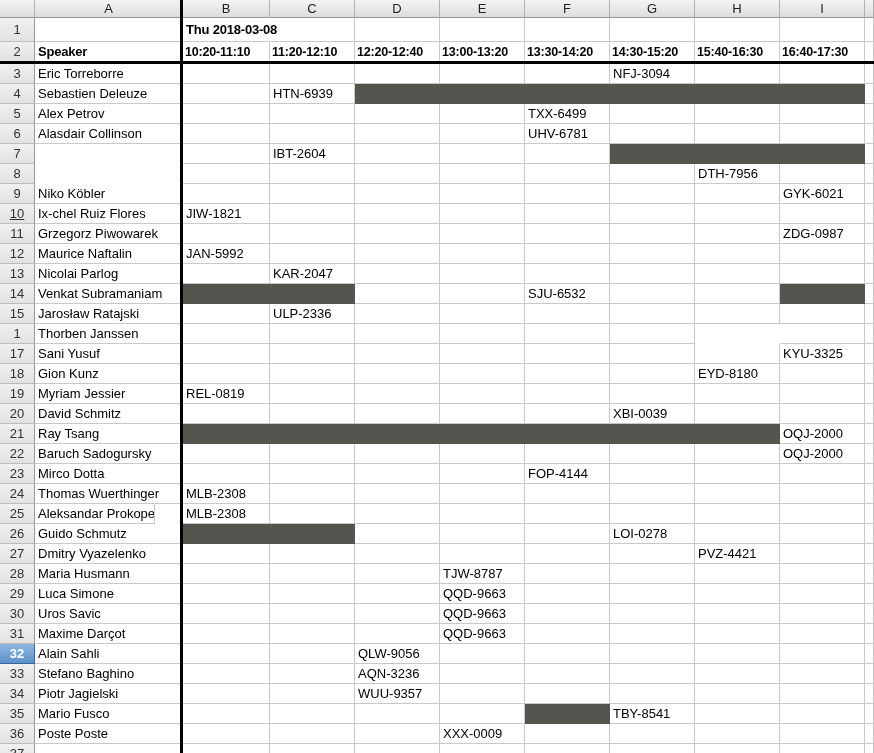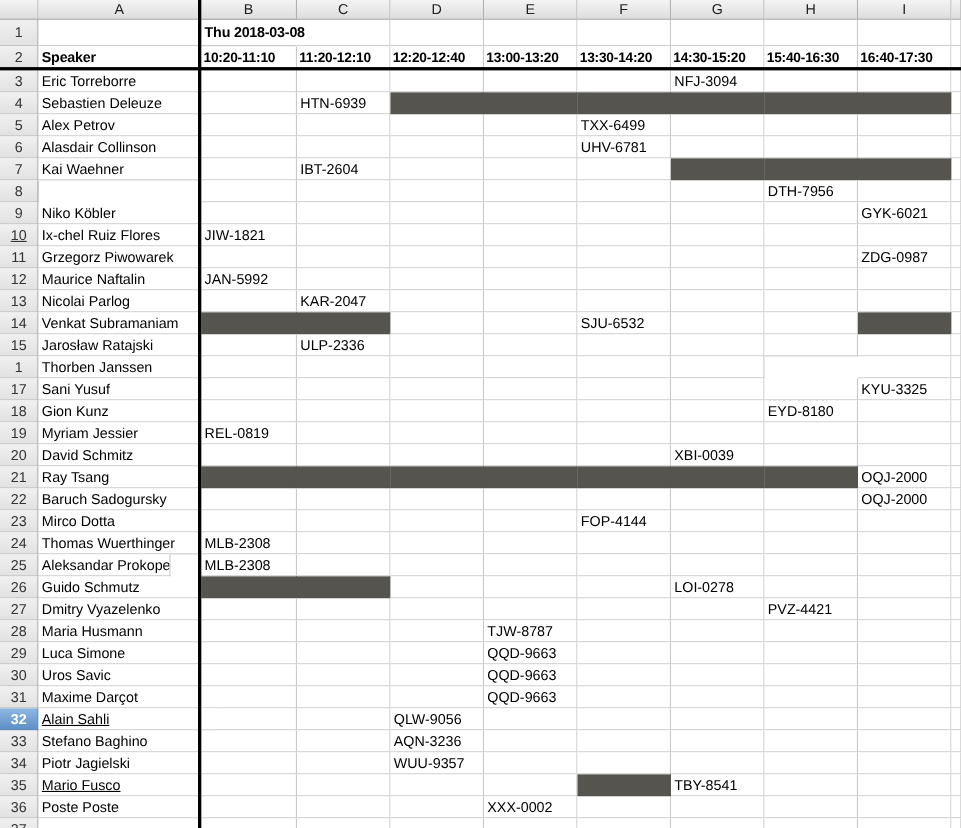--- a/index.html
+++ b/index.html
@@ -139,21 +139,20 @@
     <div class="cell" style="left: 35px; top: 124px; width: 148px; height: 20px;">Alasdair Collinson</div>
     <div class="cell" style="left: 183px; top: 124px; width: 87px; height: 20px;"></div>
     <div class="cell" style="left: 270px; top: 124px; width: 85px; height: 20px;"></div>
     <div class="cell" style="left: 355px; top: 124px; width: 85px; height: 20px;"></div>
     <div class="cell" style="left: 440px; top: 124px; width: 85px; height: 20px;"></div>
     <div class="cell" style="left: 525px; top: 124px; width: 85px; height: 20px;">UHV-6781</div>
     <div class="cell" style="left: 610px; top: 124px; width: 85px; height: 20px;"></div>
     <div class="cell" style="left: 695px; top: 124px; width: 85px; height: 20px;"></div>
     <div class="cell" style="left: 780px; top: 124px; width: 85px; height: 20px;"></div>
     <div class="cell" style="left: 865px; top: 124px; width: 9px; height: 20px;"></div>
-    <div class="cell" style="left: 35px; top: 144px; width: 148px; height: 20px;">Kai Waehner</div>
     <div class="cell" style="left: 183px; top: 144px; width: 87px; height: 20px;"></div>
     <div class="cell" style="left: 270px; top: 144px; width: 85px; height: 20px;">IBT-2604</div>
     <div class="cell" style="left: 355px; top: 144px; width: 85px; height: 20px;"></div>
     <div class="cell" style="left: 440px; top: 144px; width: 85px; height: 20px;"></div>
     <div class="cell" style="left: 525px; top: 144px; width: 85px; height: 20px;"></div>
     <div class="cell filled" style="left: 610px; top: 144px; width: 85px; height: 20px;"></div>
     <div class="cell filled" style="left: 695px; top: 144px; width: 85px; height: 20px;"></div>
     <div class="cell filled" style="left: 780px; top: 144px; width: 85px; height: 20px;"></div>
     <div class="cell" style="left: 865px; top: 144px; width: 9px; height: 20px;"></div>
     <div class="cell" style="left: 183px; top: 164px; width: 87px; height: 20px;"></div>
@@ -388,21 +387,21 @@
     <div class="cell" style="left: 35px; top: 624px; width: 148px; height: 20px;">Maxime Darçot</div>
     <div class="cell" style="left: 183px; top: 624px; width: 87px; height: 20px;"></div>
     <div class="cell" style="left: 270px; top: 624px; width: 85px; height: 20px;"></div>
     <div class="cell" style="left: 355px; top: 624px; width: 85px; height: 20px;"></div>
     <div class="cell" style="left: 440px; top: 624px; width: 85px; height: 20px;">QQD-9663</div>
     <div class="cell" style="left: 525px; top: 624px; width: 85px; height: 20px;"></div>
     <div class="cell" style="left: 610px; top: 624px; width: 85px; height: 20px;"></div>
     <div class="cell" style="left: 695px; top: 624px; width: 85px; height: 20px;"></div>
     <div class="cell" style="left: 780px; top: 624px; width: 85px; height: 20px;"></div>
     <div class="cell" style="left: 865px; top: 624px; width: 9px; height: 20px;"></div>
-    <div class="cell" style="left: 35px; top: 644px; width: 164px; height: 20px; text-decoration: underline;">Alain Sahli</div>
+    <div class="cell" style="left: 35px; top: 644px; width: 164px; height: 20px;">Alain Sahli</div>
     <div class="cell" style="left: 183px; top: 644px; width: 87px; height: 20px;"></div>
     <div class="cell" style="left: 270px; top: 644px; width: 85px; height: 20px;"></div>
     <div class="cell" style="left: 355px; top: 644px; width: 85px; height: 20px;">QLW-9056</div>
     <div class="cell" style="left: 440px; top: 644px; width: 85px; height: 20px;"></div>
     <div class="cell" style="left: 525px; top: 644px; width: 85px; height: 20px;"></div>
     <div class="cell" style="left: 610px; top: 644px; width: 85px; height: 20px;"></div>
     <div class="cell" style="left: 695px; top: 644px; width: 85px; height: 20px;"></div>
     <div class="cell" style="left: 780px; top: 644px; width: 85px; height: 20px;"></div>
     <div class="cell" style="left: 865px; top: 644px; width: 9px; height: 20px;"></div>
     <div class="cell" style="left: 35px; top: 664px; width: 148px; height: 20px;">Stefano Baghino</div>
@@ -418,35 +417,35 @@
     <div class="cell" style="left: 35px; top: 684px; width: 148px; height: 20px;">Piotr Jagielski</div>
     <div class="cell" style="left: 183px; top: 684px; width: 87px; height: 20px;"></div>
     <div class="cell" style="left: 270px; top: 684px; width: 85px; height: 20px;"></div>
     <div class="cell" style="left: 355px; top: 684px; width: 85px; height: 20px;">WUU-9357</div>
     <div class="cell" style="left: 440px; top: 684px; width: 85px; height: 20px;"></div>
     <div class="cell" style="left: 525px; top: 684px; width: 85px; height: 20px;"></div>
     <div class="cell" style="left: 610px; top: 684px; width: 85px; height: 20px;"></div>
     <div class="cell" style="left: 695px; top: 684px; width: 85px; height: 20px;"></div>
     <div class="cell" style="left: 780px; top: 684px; width: 85px; height: 20px;"></div>
     <div class="cell" style="left: 865px; top: 684px; width: 9px; height: 20px;"></div>
-    <div class="cell" style="left: 35px; top: 704px; width: 148px; height: 20px; text-decoration: underline;">Mario Fusco</div>
+    <div class="cell" style="left: 35px; top: 704px; width: 148px; height: 20px;">Mario Fusco</div>
     <div class="cell" style="left: 183px; top: 704px; width: 87px; height: 20px;"></div>
     <div class="cell" style="left: 270px; top: 704px; width: 85px; height: 20px;"></div>
     <div class="cell" style="left: 355px; top: 704px; width: 85px; height: 20px;"></div>
     <div class="cell" style="left: 440px; top: 704px; width: 85px; height: 20px;"></div>
     <div class="cell filled" style="left: 525px; top: 704px; width: 85px; height: 20px;"></div>
     <div class="cell" style="left: 610px; top: 704px; width: 85px; height: 20px;">TBY-8541</div>
     <div class="cell" style="left: 695px; top: 704px; width: 85px; height: 20px;"></div>
     <div class="cell" style="left: 780px; top: 704px; width: 85px; height: 20px;"></div>
     <div class="cell" style="left: 865px; top: 704px; width: 9px; height: 20px;"></div>
     <div class="cell" style="left: 35px; top: 724px; width: 148px; height: 20px;">Poste Poste</div>
     <div class="cell" style="left: 183px; top: 724px; width: 87px; height: 20px;"></div>
     <div class="cell" style="left: 270px; top: 724px; width: 85px; height: 20px;"></div>
     <div class="cell" style="left: 355px; top: 724px; width: 85px; height: 20px;"></div>
-    <div class="cell" style="left: 440px; top: 724px; width: 85px; height: 20px;">XXX-0002</div>
+    <div class="cell" style="left: 440px; top: 724px; width: 85px; height: 20px;">XXX-0009</div>
     <div class="cell" style="left: 525px; top: 724px; width: 85px; height: 20px;"></div>
     <div class="cell" style="left: 610px; top: 724px; width: 85px; height: 20px;"></div>
     <div class="cell" style="left: 695px; top: 724px; width: 85px; height: 20px;"></div>
     <div class="cell" style="left: 780px; top: 724px; width: 85px; height: 20px;"></div>
     <div class="cell" style="left: 865px; top: 724px; width: 9px; height: 20px;"></div>
     <div class="cell" style="left: 35px; top: 744px; width: 148px; height: 20px;"></div>
     <div class="cell" style="left: 183px; top: 744px; width: 87px; height: 20px;"></div>
     <div class="cell" style="left: 270px; top: 744px; width: 85px; height: 20px;"></div>
     <div class="cell" style="left: 355px; top: 744px; width: 85px; height: 20px;"></div>
     <div class="cell" style="left: 440px; top: 744px; width: 85px; height: 20px;"></div>

